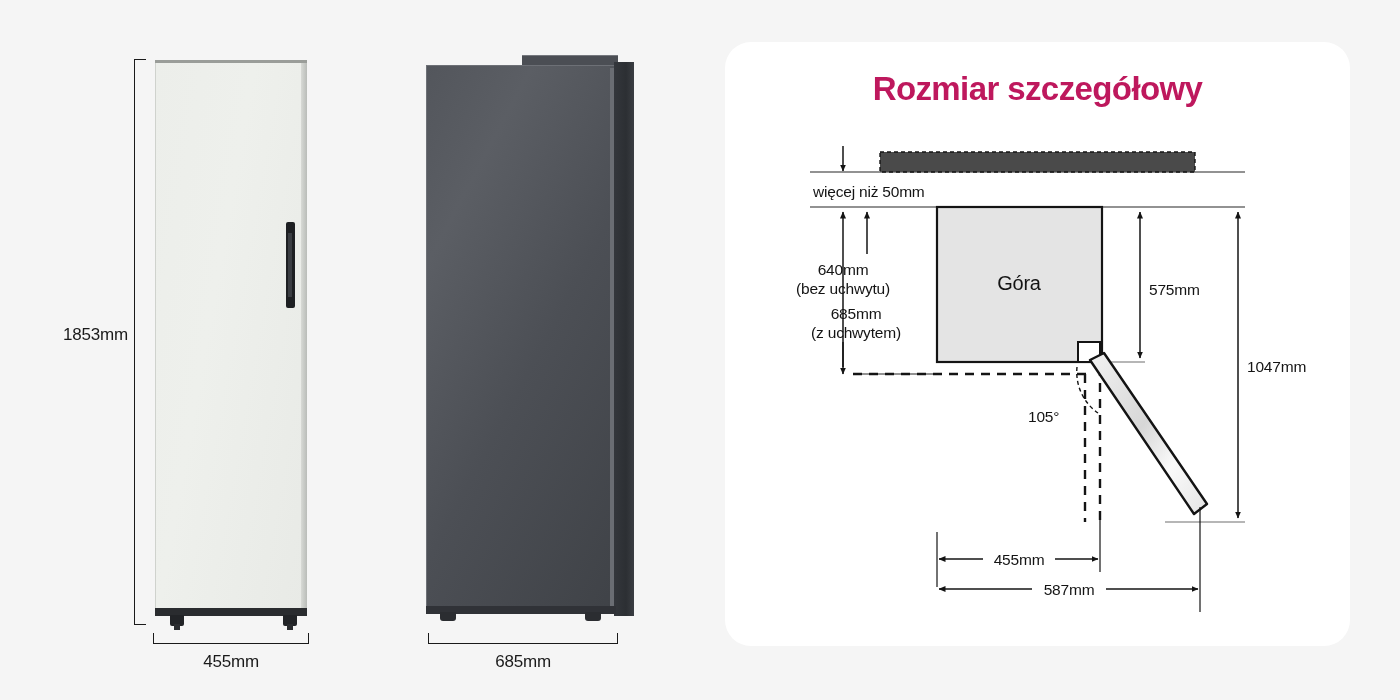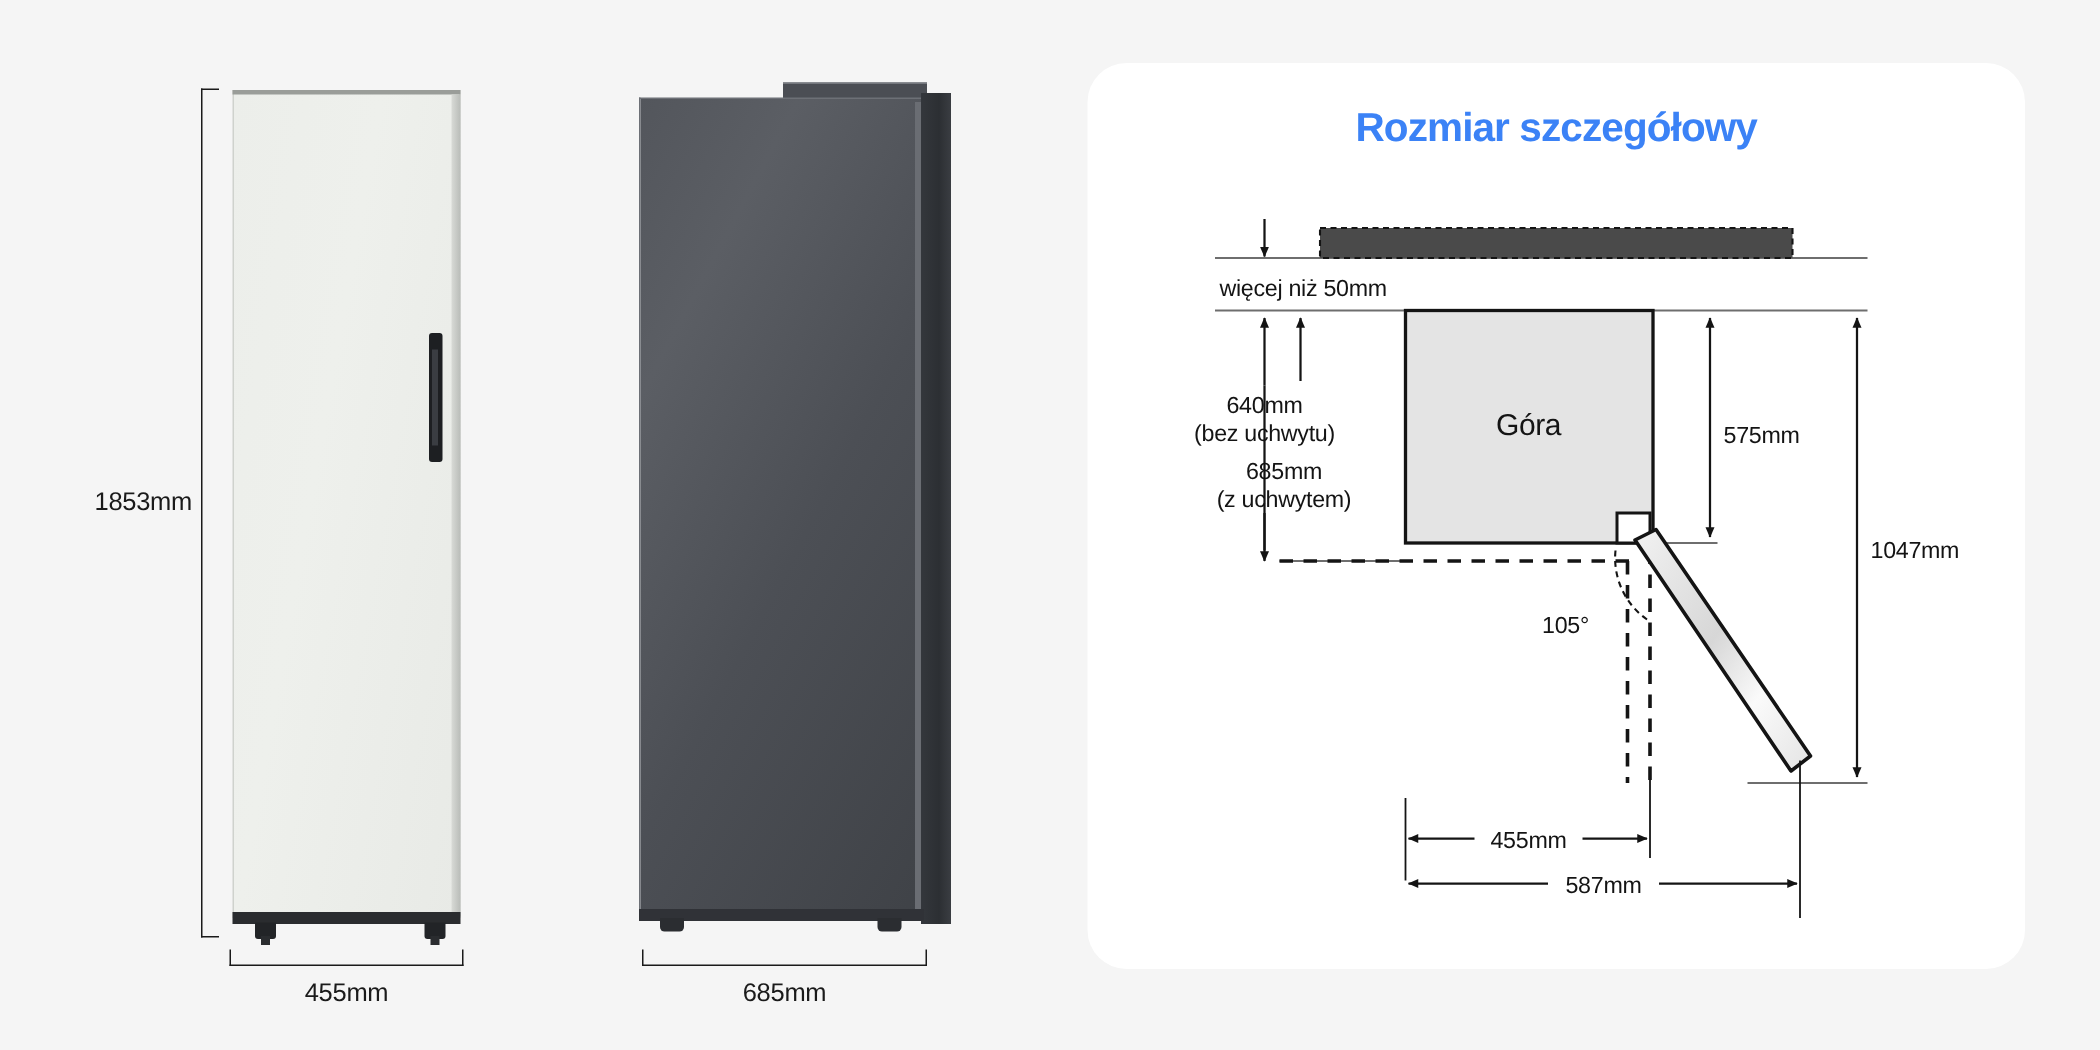--- a/index.html
+++ b/index.html
@@ -192,23 +192,23 @@
     left: 725px; top: 42px;
     width: 625px; height: 604px;
     background: #ffffff;
     border-radius: 26px;
   }
   .card-title {
     position: absolute;
     left: 0; top: 28px;
     width: 625px;
     text-align: center;
-    font-size: 27px;
+    font-size: 33px;
     font-weight: bold;
-    color: #3b82f6;
+    color: #be185d;
     letter-spacing: -0.6px;
   }
   #detail-svg {
     position: absolute;
     left: 0; top: 0;
     width: 625px; height: 604px;
   }
   .dim-text {
     font-family: "Liberation Sans", sans-serif;
     font-size: 15.5px;

